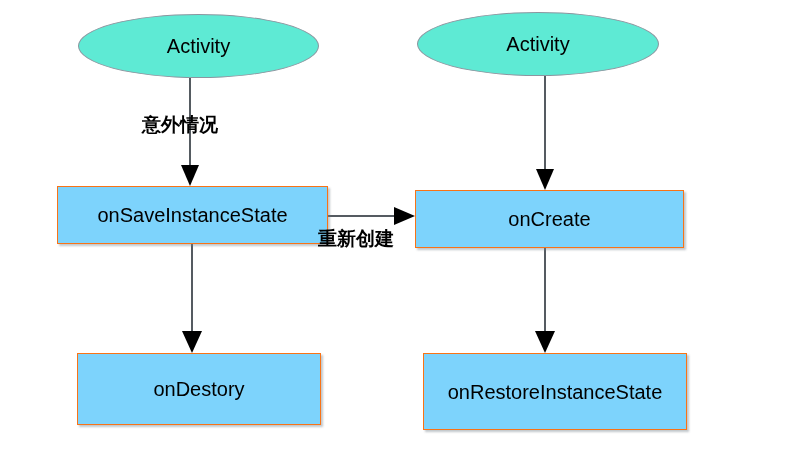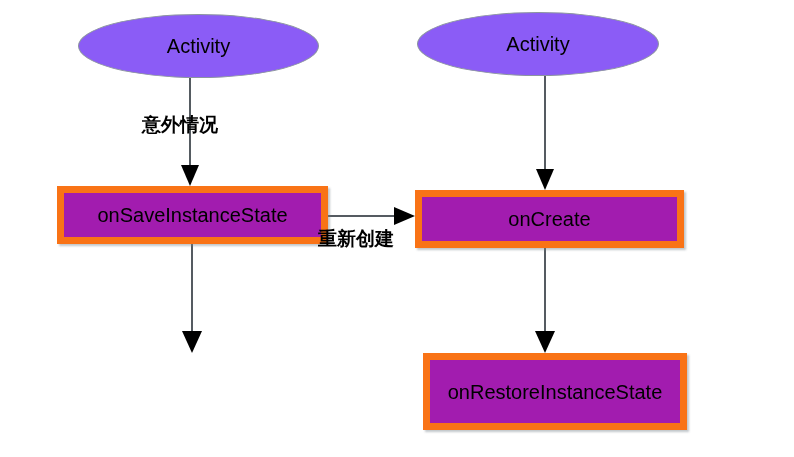--- a/index.html
+++ b/index.html
@@ -17,32 +17,32 @@
     height: 457px;
     background: #ffffff;
     overflow: hidden;
   }
   .node {
     position: absolute;
     box-sizing: border-box;
     display: flex;
     align-items: center;
     justify-content: center;
-    background: #a21caf;
-    border: 7px solid #f97316;
+    background: #7dd3fc;
+    border: 1px solid #f97316;
     color: #000000;
     font-size: 20px;
     line-height: 1.1;
     text-align: center;
     white-space: nowrap;
     font-family: "Liberation Sans", "DejaVu Sans", sans-serif;
   }
   .node.ellipse {
     border-radius: 50%;
-    background: #8b5cf6;
+    background: #5eead4;
     border: 1px solid #8c959f;
   }
   .node.rect {
     box-shadow: 2px 2px 2px rgba(120,130,140,0.45);
   }
   .edge-label {
     position: absolute;
     color: #000000;
     font-size: 19px;
     font-weight: bold;
@@ -109,20 +109,23 @@
   </div>
 
   <div class="node rect" style="left:57px; top:186px; width:271px; height:58px;">
     <span>onSaveInstanceState</span>
   </div>
 
   <div class="node rect" style="left:415px; top:190px; width:269px; height:58px;text-align:right;">
     <span>onCreate</span>
   </div>
 
+  <div class="node rect" style="left:77px; top:353px; width:244px; height:72px;">
+    <span>onDestory</span>
+  </div>
 
   <div class="node rect" style="left:423px; top:353px; width:264px; height:77px;">
     <span>onRestoreInstanceState</span>
   </div>
 
   <div class="edge-label" style="left:142px; top:115px;text-align:center;">意外情况</div>
 
   <div class="edge-label" style="left:318px; top:229px;">重新创建</div>
 
 </div>

